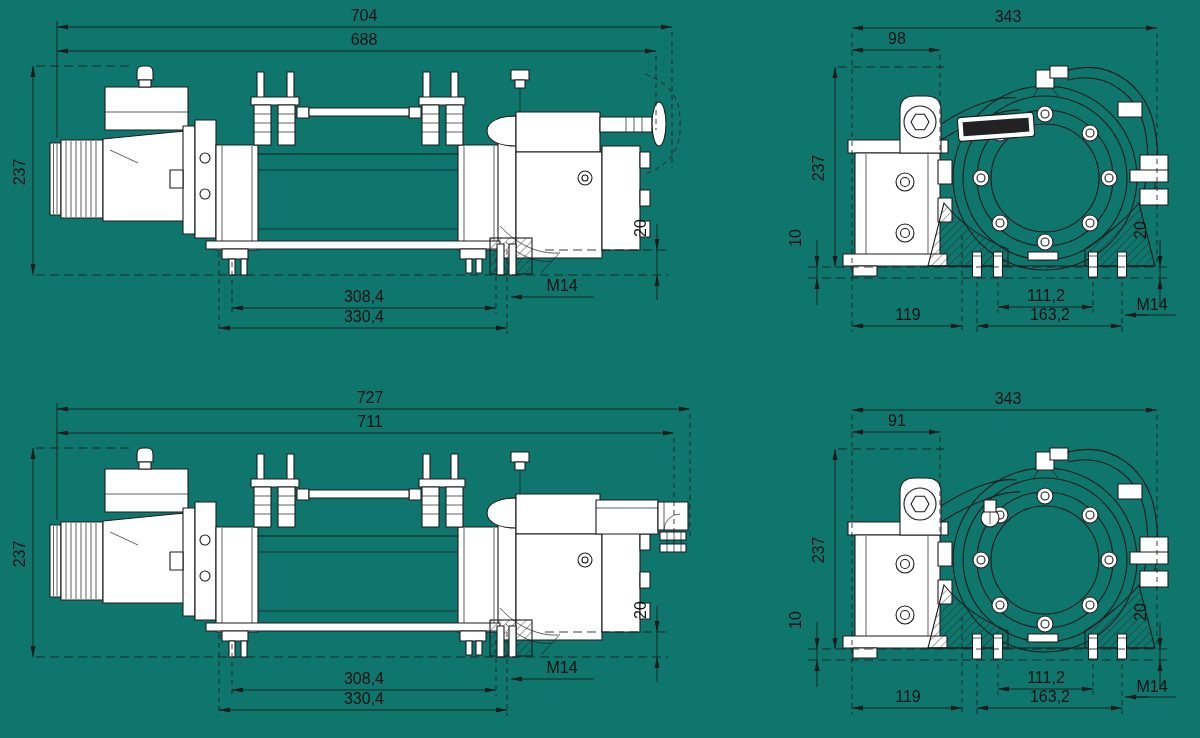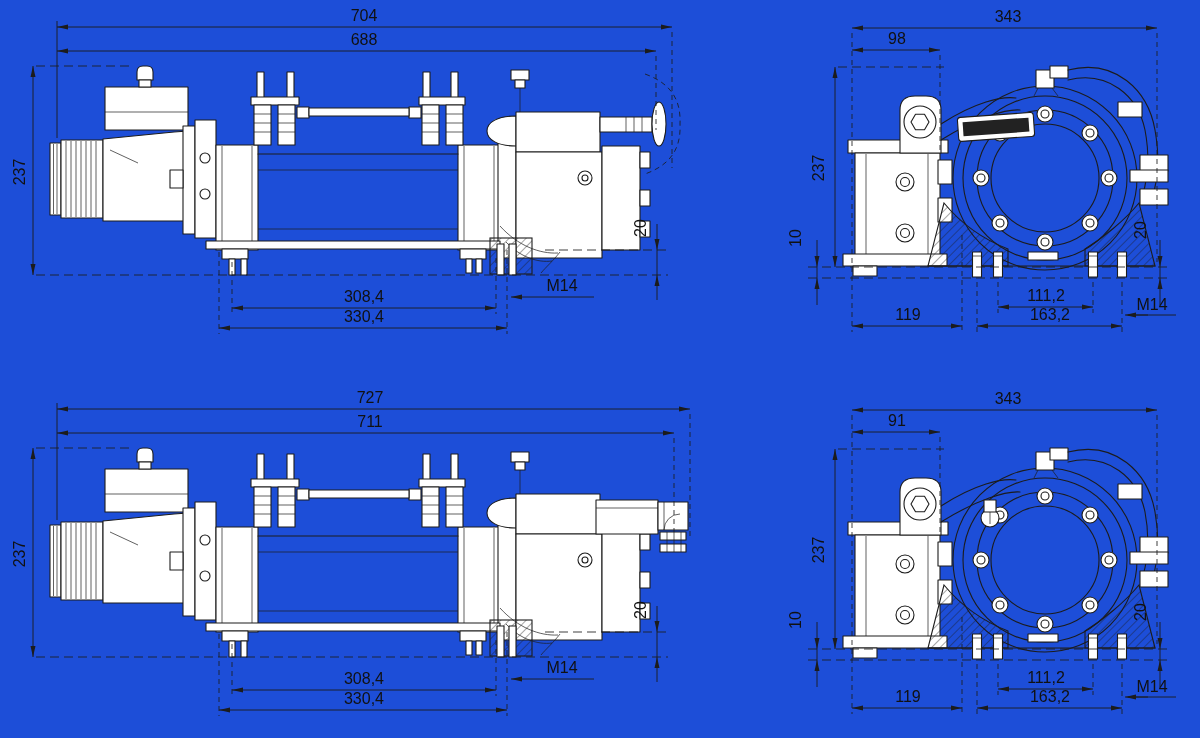--- a/index.html
+++ b/index.html
@@ -1,16 +1,16 @@
 <!DOCTYPE html>
 <html><head>
 <meta charset="utf-8">
 <style>
   html,body{margin:0;padding:0;background:#ffffff;}
-  .stage{position:relative;width:1200px;height:738px;background:#1d4ed8;overflow:hidden;}
+  .stage{position:relative;width:1200px;height:738px;background:#0f766e;overflow:hidden;}
   svg{display:block;}
   .s  {stroke:#1c1c1c;fill:none;stroke-width:1.1;stroke-linejoin:round;stroke-linecap:round;}
   .sf {stroke:#1c1c1c;fill:#ffffff;stroke-width:1.1;stroke-linejoin:round;}
   .thin{stroke:#1c1c1c;fill:none;stroke-width:0.7;}
   .dim {stroke:#1c1c1c;fill:none;stroke-width:0.9;}
   .dash{stroke:#1c1c1c;fill:none;stroke-width:0.85;stroke-dasharray:9 5;}
   .dash2{stroke:#1c1c1c;fill:none;stroke-width:0.85;stroke-dasharray:5 4;}
   .hatchfill{fill:url(#hatch);stroke:#1c1c1c;stroke-width:1.1;}
   .dark{fill:#222;stroke:none;}
   text.d{font-family:"Liberation Sans","DejaVu Sans",sans-serif;font-size:16px;fill:#111;text-anchor:middle;}

